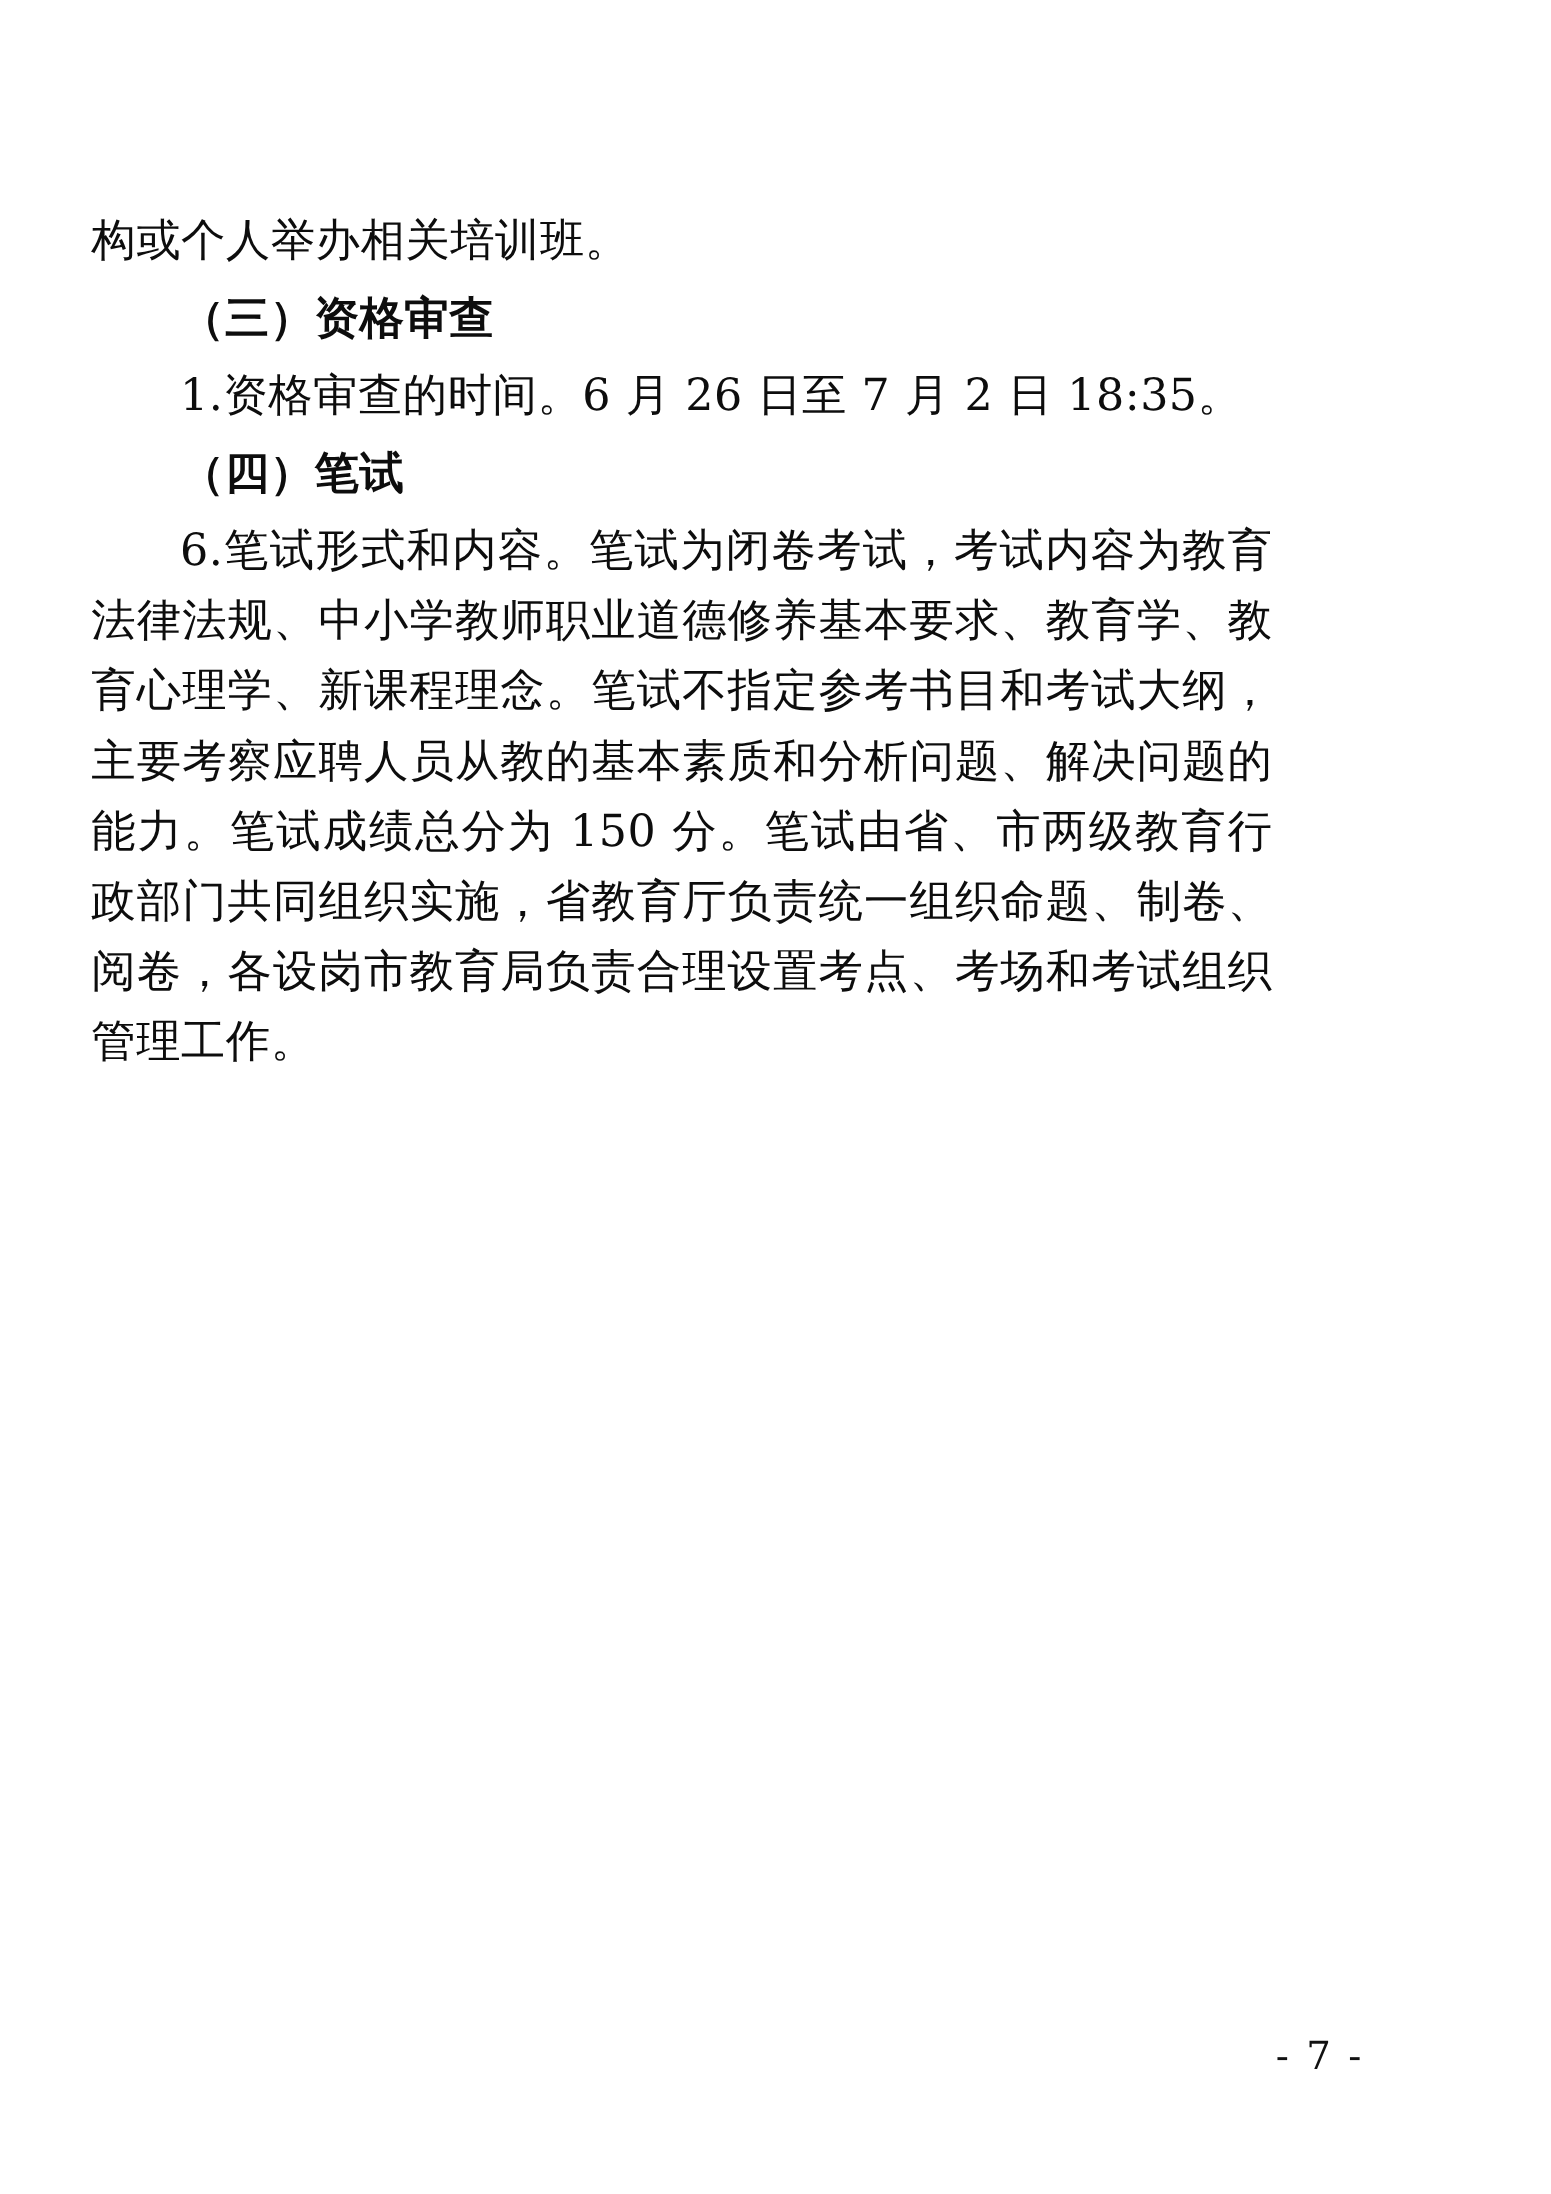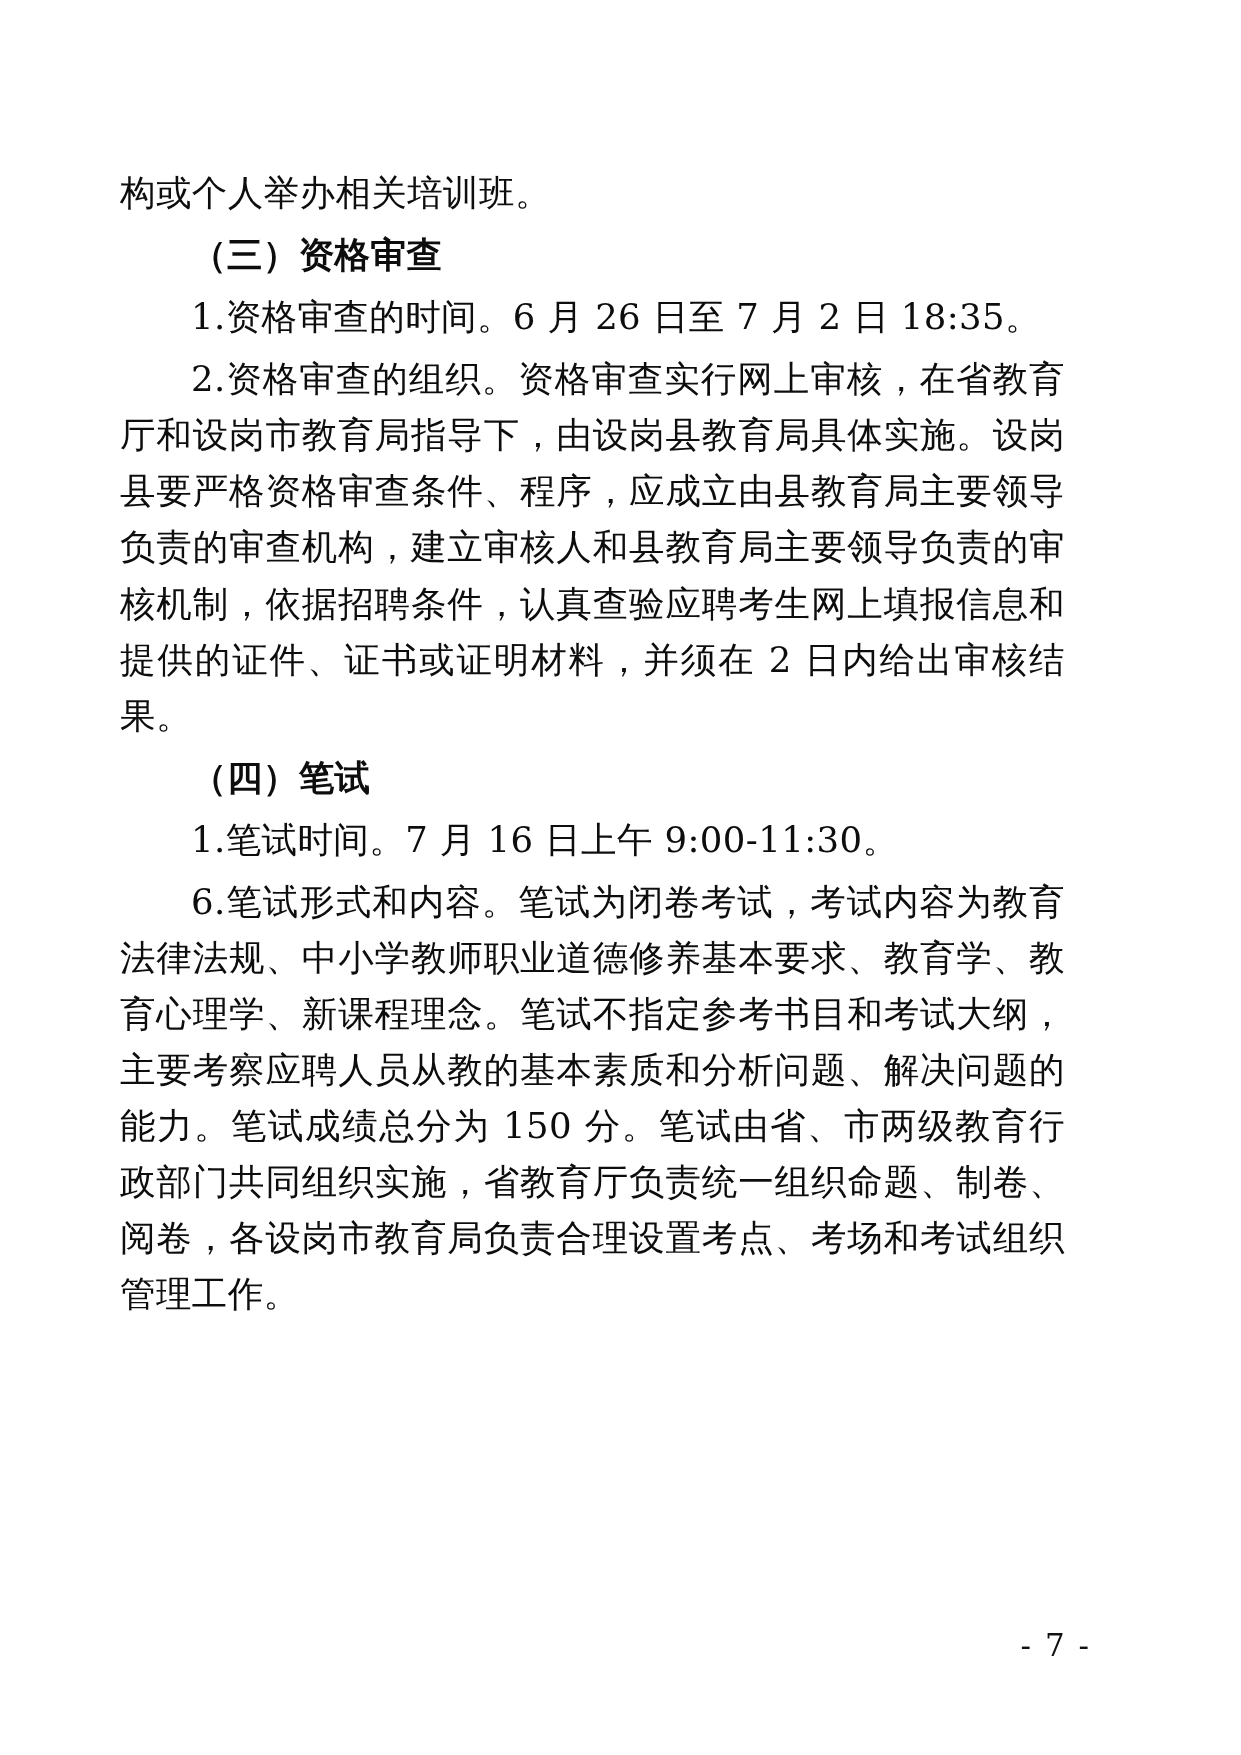--- a/index.html
+++ b/index.html
@@ -15,21 +15,21 @@
     color: #111111;
     overflow: hidden;
   }
   .page {
     position: absolute;
     left: 0;
     top: 0;
     width: 1241px;
     height: 1755px;
     box-sizing: border-box;
-    padding: 165px 150px 60px 120px;
+    padding: 165px 150px 60px 73px;
   }
   .doc-body {
     width: 945px;
   }
   p.para {
     margin: 0 0 6px 0;
     font-size: 35.5px;
     line-height: 1.58;
     text-align: justify;
     text-justify: inter-ideograph;
@@ -54,19 +54,17 @@
   }
 </style>
 </head>
 <body>
 
 <div class="page">
   <div class="doc-body">
     <p class="para">构或个人举办相关培训班。</p>
     <p class="para heading">（三）资格审查</p>
     <p class="para indent">1.资格审查的时间。6 月 26 日至 7 月 2 日 18:35。</p>
-    <p class="para indent">2.资格审查的组织。资格审查实行网上审核，在省教育厅和设岗市教育局指导下，由设岗县教育局具体实施。设岗县要严格资格审查条件、程序，应成立由县教育局主要领导负责的审查机构，建立审核人和县教育局主要领导负责的审核机制，依据招聘条件，认真查验应聘考生网上填报信息和提供的证件、证书或证明材料，并须在 2 日内给出审核结果。</p>
     <p class="para heading">（四）笔试</p>
-    <p class="para indent">1.笔试时间。7 月 16 日上午 9:00-11:30。</p>
     <p class="para indent">6.笔试形式和内容。笔试为闭卷考试，考试内容为教育法律法规、中小学教师职业道德修养基本要求、教育学、教育心理学、新课程理念。笔试不指定参考书目和考试大纲，主要考察应聘人员从教的基本素质和分析问题、解决问题的能力。笔试成绩总分为 150 分。笔试由省、市两级教育行政部门共同组织实施，省教育厅负责统一组织命题、制卷、阅卷，各设岗市教育局负责合理设置考点、考场和考试组织管理工作。</p>
   </div>
   <div class="page-number">- 7 -</div>
 </div>
 
 </body></html>

